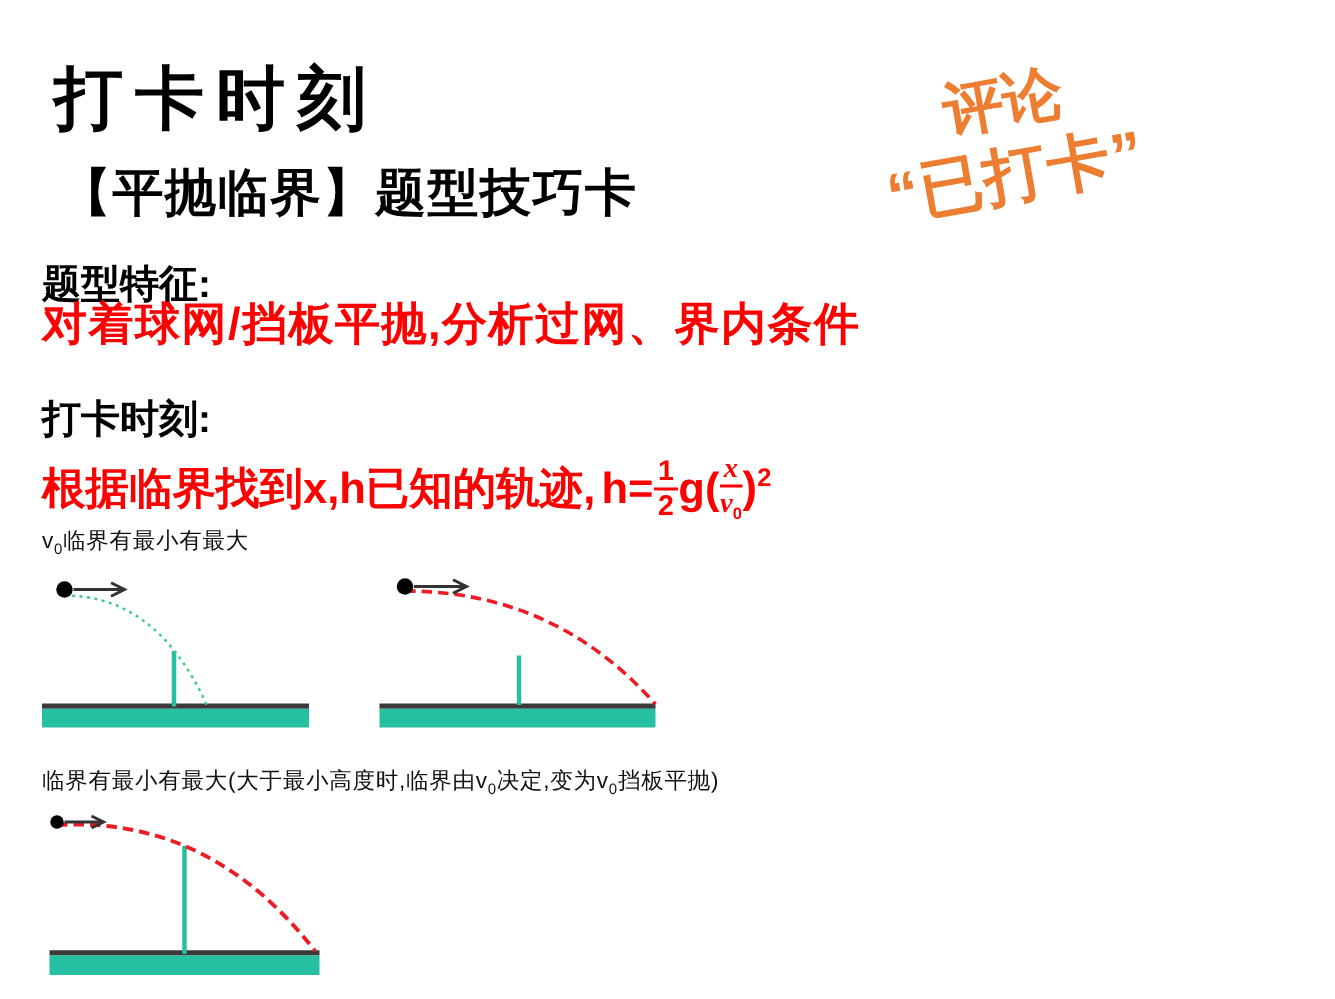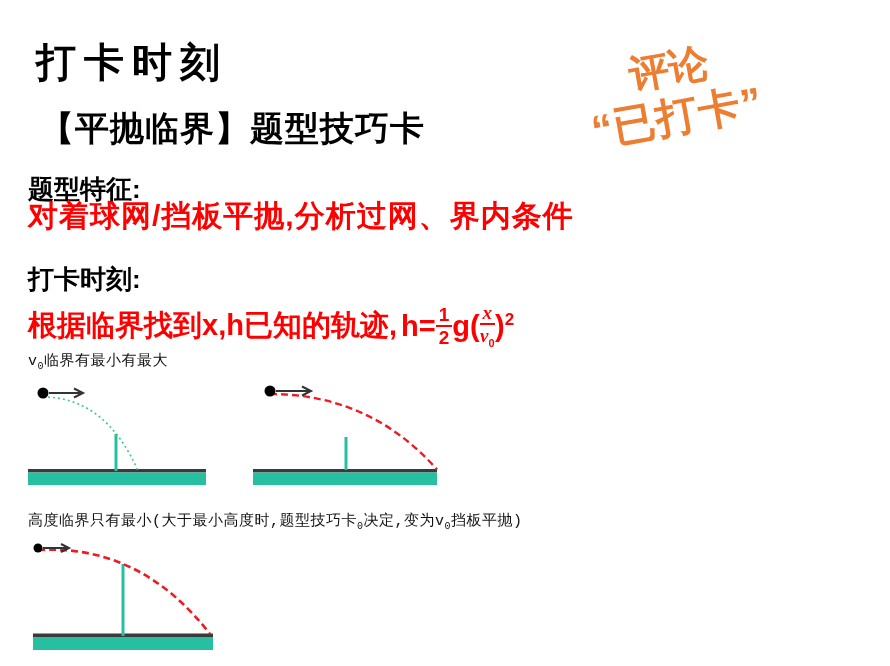--- a/index.html
+++ b/index.html
@@ -2,21 +2,21 @@
 <html><head>
 <meta charset="utf-8">
 <style>
   html,body{margin:0;padding:0;}
   body{
     width:890px;height:666px;position:relative;background:#ffffff;overflow:hidden;
     font-family:"Liberation Sans", sans-serif;color:#000;
   }
   .abs{position:absolute;}
   .slide-title{
-    left:36px;top:40px;font-size:40px;font-weight:800;letter-spacing:8px;line-height:1.1;
+    left:36px;top:40px;font-size:46px;font-weight:800;letter-spacing:8px;line-height:1.1;
   }
   .slide-subtitle{
     left:40px;top:106px;font-size:34px;font-weight:700;letter-spacing:1px;
   }
   .stamp{
     left:568px;top:44px;width:210px;text-align:center;
     transform:rotate(-10deg);transform-origin:center center;
     color:#ED7D31;font-weight:700;line-height:1.2;
   }
   .stamp .l1{font-size:40px;display:block;}
@@ -32,21 +32,21 @@
   }
   .summary-line .txt{margin-right:4px;text-align:center;}
   .frac{display:inline-flex;flex-direction:column;align-items:center;line-height:1;vertical-align:middle;}
   .frac .num{font-size:19px;border-bottom:2.5px solid #FF0000;padding:0 3px 1px 3px;}
   .frac .den{font-size:19px;padding-top:1px;}
   .frac i{font-family:"Liberation Serif", serif;font-style:italic;}
   .frac sub{font-size:11px;}
   .fx{font-size:29px;}
   .fx sup{font-size:17px;}
   .caption{
-    font-family:Liberation Mono, monospace;font-size:15px;color:#111;letter-spacing:0.5px;
+    font-family:Liberation Sans, sans-serif;font-size:15px;color:#111;letter-spacing:0.5px;
   }
   .caption sub{font-size:10px;}
   .caption-1{left:28px;top:351px;}
   .caption-2{left:28px;top:511px;}
   svg{position:absolute;overflow:visible;}
   .svg-1{left:25px;top:385px;}
   .svg-2{left:250px;top:385px;}
   .svg-3{left:28px;top:540px;}
 </style>
 </head>
@@ -95,21 +95,21 @@
 <svg class="svg-2" width="215" height="105" viewBox="0 0 215 105">
   <rect x="3" y="84" width="184" height="3.5" fill="#3A3A3A"></rect>
   <rect x="3" y="87.5" width="184" height="12.5" fill="#27BFA2"></rect>
   <line x1="96" y1="52" x2="96" y2="85" stroke-width="3" stroke="#27BFA2"></line>
   <path d="M20,9 Q120,9 187,84.5" fill="none" stroke-width="2.4" stroke-dasharray="7 4" stroke="#ED1C24"></path>
   <circle cx="20" cy="6" r="5.5" fill="#000000"></circle>
   <line x1="26" y1="6" x2="60" y2="6" stroke-width="2" stroke="#333333"></line>
   <path d="M52,1.5 L61,6 L52,10.5" fill="none" stroke-width="2" stroke="#333333"></path>
 </svg>
 
-<div class="abs caption caption-2"><span>高度临界只有最小(大于最小高度时,题型技巧卡</span><sub>0</sub><span>决定,变为v</span><sub>0</sub><span>挡板平抛)</span></div>
+<div class="abs caption caption-2"><span>临界有最小有最大(大于最小高度时,临界由v</span><sub>0</sub><span>决定,变为v</span><sub>0</sub><span>挡板平抛)</span></div>
 
 <svg class="svg-3" width="195" height="118" viewBox="0 0 195 118">
   <rect x="5" y="93.5" width="180" height="3.5" fill="#3A3A3A"></rect>
   <rect x="5" y="97" width="180" height="13" fill="#27BFA2"></rect>
   <line x1="95" y1="24" x2="95" y2="96" stroke-width="3" stroke="#27BFA2"></line>
   <path d="M10,10 Q112,4 182,94" fill="none" stroke-width="2.6" stroke-dasharray="7 4" stroke="#ED1C24"></path>
   <circle cx="10" cy="8" r="4.5" fill="#000000"></circle>
   <line x1="15" y1="8" x2="40" y2="8" stroke-width="2" stroke="#333333"></line>
   <path d="M33,4 L41,8 L33,12" fill="none" stroke-width="2" stroke="#333333"></path>
 </svg>

